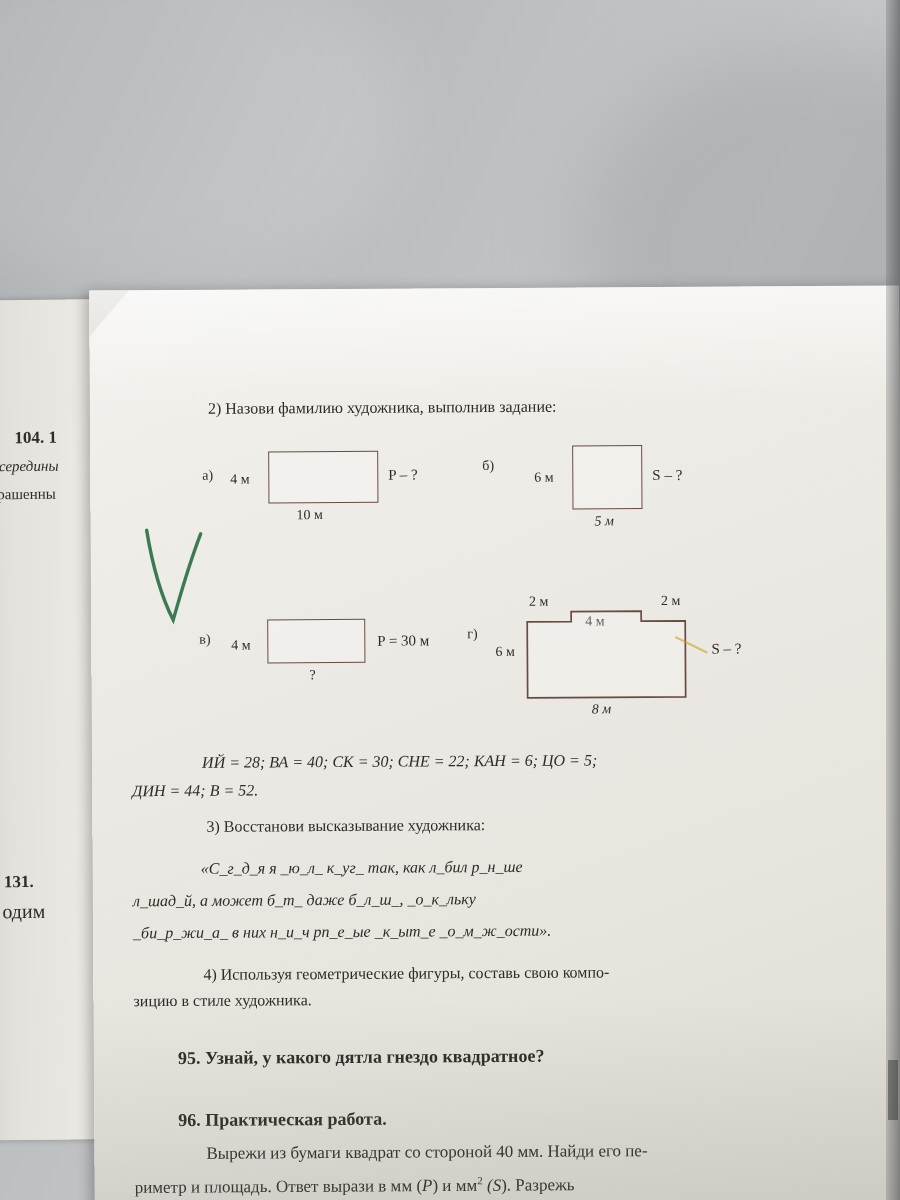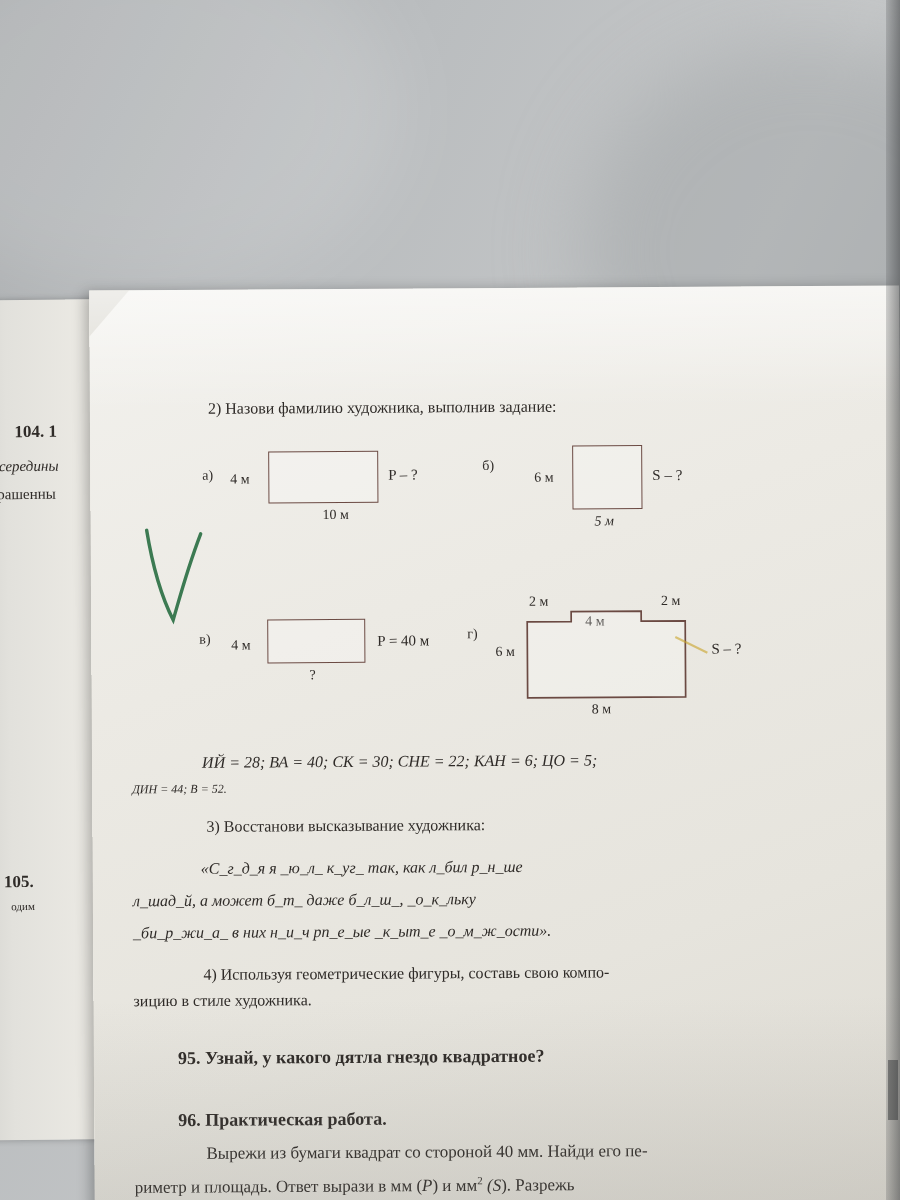--- a/index.html
+++ b/index.html
@@ -148,72 +148,72 @@
 </head>
 <body>
 
 <div id="page">
 
   <div class="bg-blob blob-a"></div>
   <div class="bg-blob blob-b"></div>
   <div class="bg-blob blob-c"></div>
 
   <div class="left-page">
-    <div class="txt bold" style="left:78px; top:122px; font-size:17px;">104. 1</div>
+    <div class="txt bold" style="left:78px; top:128px; font-size:17px;">104. 1</div>
     <div class="txt" style="left:62px; top:158px; font-size:15px;font-style:italic;">середины</div>
     <div class="txt" style="left:60px; top:186px; font-size:15px;">рашенны</div>
-    <div class="txt bold" style="left:62px; top:572px; font-size:17px;">105.</div>
-    <div class="txt" style="left:69px; top:600px; font-size:11px;">одим</div>
+    <div class="txt bold" style="left:62px; top:572px; font-size:17px;">131.</div>
+    <div class="txt" style="left:60px; top:600px; font-size:20px;">одим</div>
   </div>
 
   <div class="main-page">
     <div class="page-fold"></div>
     <div class="page-shade-top"></div>
 
     <div class="content">
 
       <div class="txt" style="left:118px; top:110px; font-size:16px;">2) Назови фамилию художника, выполнив задание:</div>
 
       <div class="label-sm" style="left:112px; top:178px; font-size:14px;">а)</div>
       <div class="label-sm" style="left:140px; top:182px;">4 м</div>
       <div class="rect" style="left:178px; top:162px; width:108px; height:50px;"></div>
-      <div class="label-sm" style="left:206px; top:218px;margin-left:26px;">10 м</div>
+      <div class="label-sm" style="left:206px; top:218px;">10 м</div>
       <div class="label-md" style="left:298px; top:178px;">P – ?</div>
 
       <div class="label-sm" style="left:392px; top:170px; font-size:14px;">б)</div>
       <div class="label-sm" style="left:444px; top:182px;">6 м</div>
       <div class="rect" style="left:482px; top:158px; width:68px; height:62px;"></div>
       <div class="label-sm" style="left:504px; top:226px;font-style:italic;">5 м</div>
       <div class="label-md" style="left:562px; top:180px;">S – ?</div>
 
       <div class="label-sm" style="left:108px; top:342px; font-size:14px;">в)</div>
       <div class="label-sm" style="left:140px; top:348px;">4 м</div>
       <div class="rect" style="left:176px; top:330px; width:96px; height:42px;"></div>
       <div class="label-sm" style="left:218px; top:378px;">?</div>
-      <div class="label-md" style="left:286px; top:344px;">P = 40 м</div>
+      <div class="label-md" style="left:286px; top:344px;">P = 30 м</div>
 
       <div class="label-sm" style="left:376px; top:338px; font-size:14px;">г)</div>
       <div class="label-sm" style="left:438px; top:306px;">2 м</div>
       <div class="label-sm" style="left:494px; top:326px;">4 м</div>
       <div class="label-sm" style="left:570px; top:306px;">2 м</div>
       <div class="label-sm" style="left:404px; top:356px;">6 м</div>
 
       <svg class="fig" style="left:434px; top:322px;" width="200" height="92" viewBox="0 0 200 92">
         <path d="M2,12 L46,12 L46,2 L116,2 L116,12 L160,12 L160,88 L2,88 Z" fill="rgba(255,255,255,0.25)" stroke="#6b4a43" stroke-width="1.7"></path>
       </svg>
 
-      <div class="label-sm" style="left:500px; top:414px;">8 м</div>
+      <div class="label-sm" style="left:500px; top:414px;font-style:italic;">8 м</div>
       <div class="label-md" style="left:620px; top:354px;">S – ?</div>
 
       <svg class="pencil-mark" style="left:582px; top:348px;" width="40" height="24" viewBox="0 0 40 24">
         <path d="M2,2 L34,18" stroke="#c9a227" stroke-width="2.2" fill="none" opacity="0.8"></path>
       </svg>
 
       <div class="txt ital" style="left:110px; top:464px; font-size:16px;">ИЙ = 28;  ВА = 40;  СК = 30;  СНЕ = 22;  КАН = 6;  ЦО = 5;</div>
-      <div class="txt ital" style="left:40px; top:492px; font-size:12px;">ДИН = 44;  В = 52.</div>
+      <div class="txt ital" style="left:40px; top:492px; font-size:16px;">ДИН = 44;  В = 52.</div>
 
       <div class="txt" style="left:114px; top:528px; font-size:16px;">3) Восстанови высказывание художника:</div>
 
       <div class="txt ital" style="left:108px; top:570px; font-size:16px;">«С_г_д_я    я    _ю_л_    к_уг_      так,   как   л_бил    р_н_ше</div>
       <div class="txt ital" style="left:40px; top:602px; font-size:16px;">л_шад_й,    а    может    б_т_    даже    б_л_ш_,    _о_к_льку</div>
       <div class="txt ital" style="left:40px; top:634px; font-size:16px;">_би_р_жи_а_   в них   н_и_ч рп_е_ые  _к_ыт_е _о_м_ж_ости».</div>
 
       <div class="txt" style="left:110px; top:676px; font-size:16px;">4) Используя геометрические фигуры, составь свою компо-</div>
       <div class="txt" style="left:40px; top:702px; font-size:16px;">зицию в стиле художника.</div>
 

